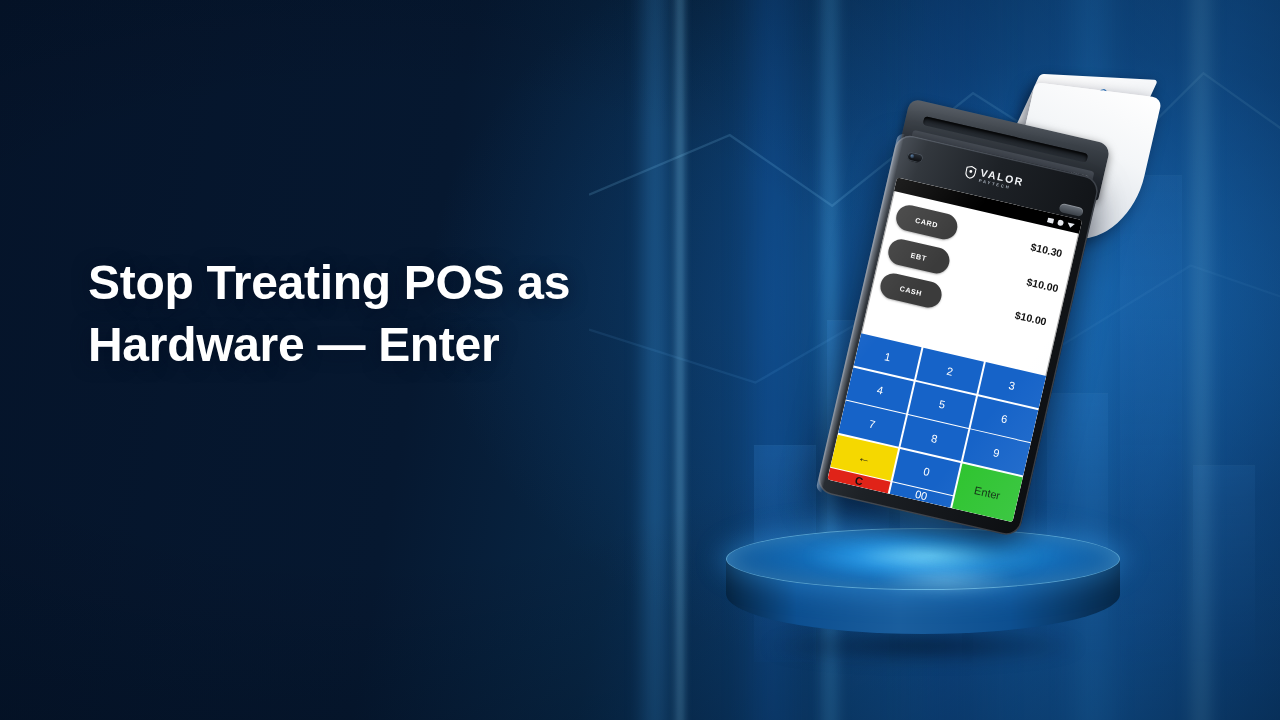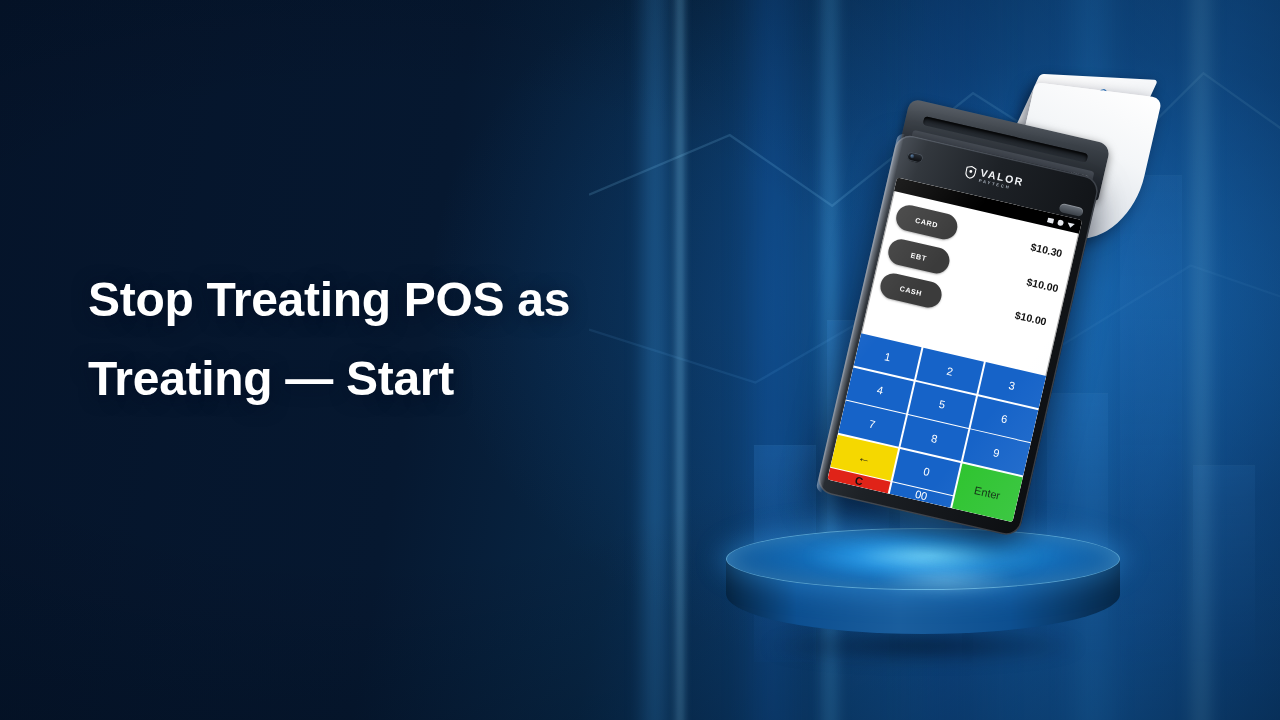--- a/index.html
+++ b/index.html
@@ -230,21 +230,21 @@
   }
 
   
   #headline {
     position:absolute; left:88px; top:252px; width:660px;
     color:#fff;
     font-size:48px; font-weight:800; line-height:1.30;
     letter-spacing:-0.3px;
     text-shadow:0 2px 18px rgba(0,12,32,.6);
   }
-  #headline .ln { display:block; white-space:pre;margin-top:17px; }
+  #headline .ln { display:block; white-space:pre; }
 </style>
 </head>
 <body>
 
 <div id="stage">
 
   <div class="bg-fix"></div>
   <div class="bg-radial"></div>
 
   <div class="streak s1"></div>
@@ -367,16 +367,16 @@
         <div class="key clear">C</div>
         <div class="key">00</div>
       </div>
 
       <div class="sheen"></div>
     </div>
   </div>
 
   <h1 id="headline">
     <span class="ln">Stop Treating POS as</span>
-    <span class="ln">Treating — Start</span>
+    <span class="ln">Hardware — Enter</span>
   </h1>
 
 </div>
 
 </body></html>

